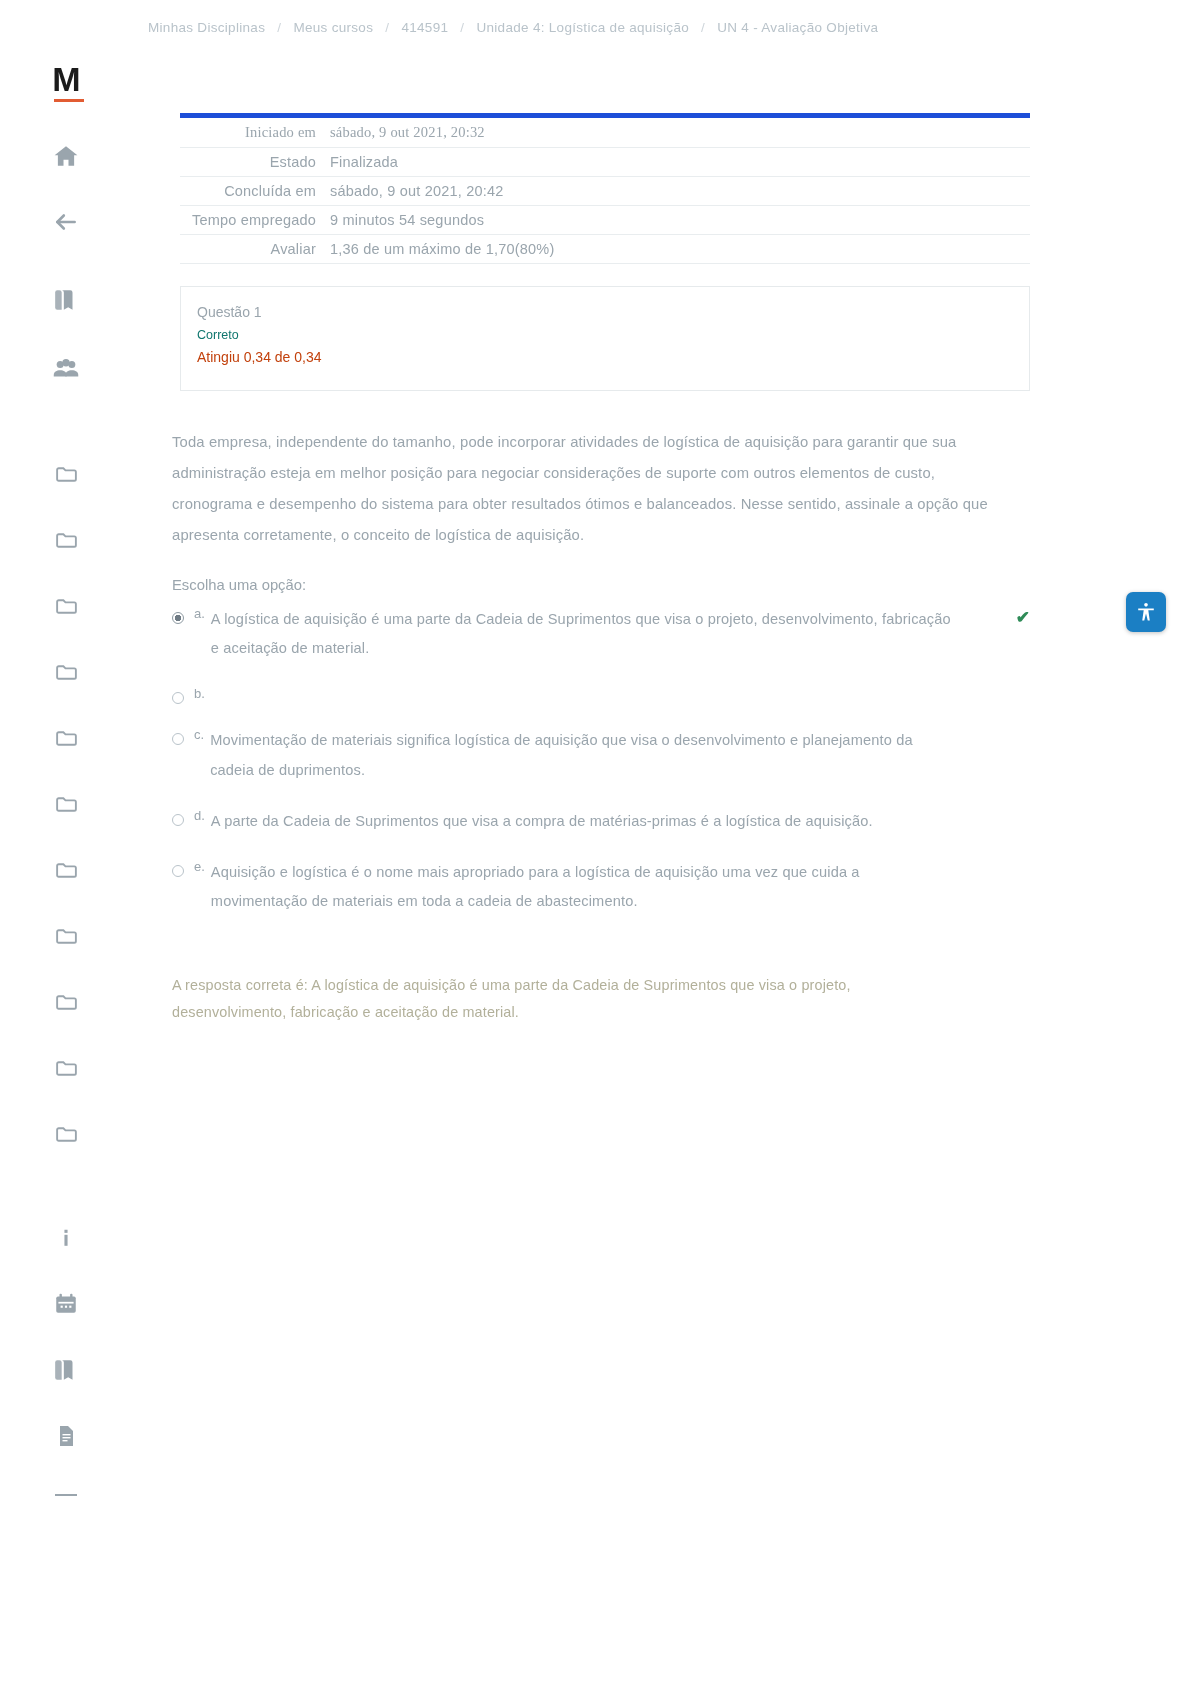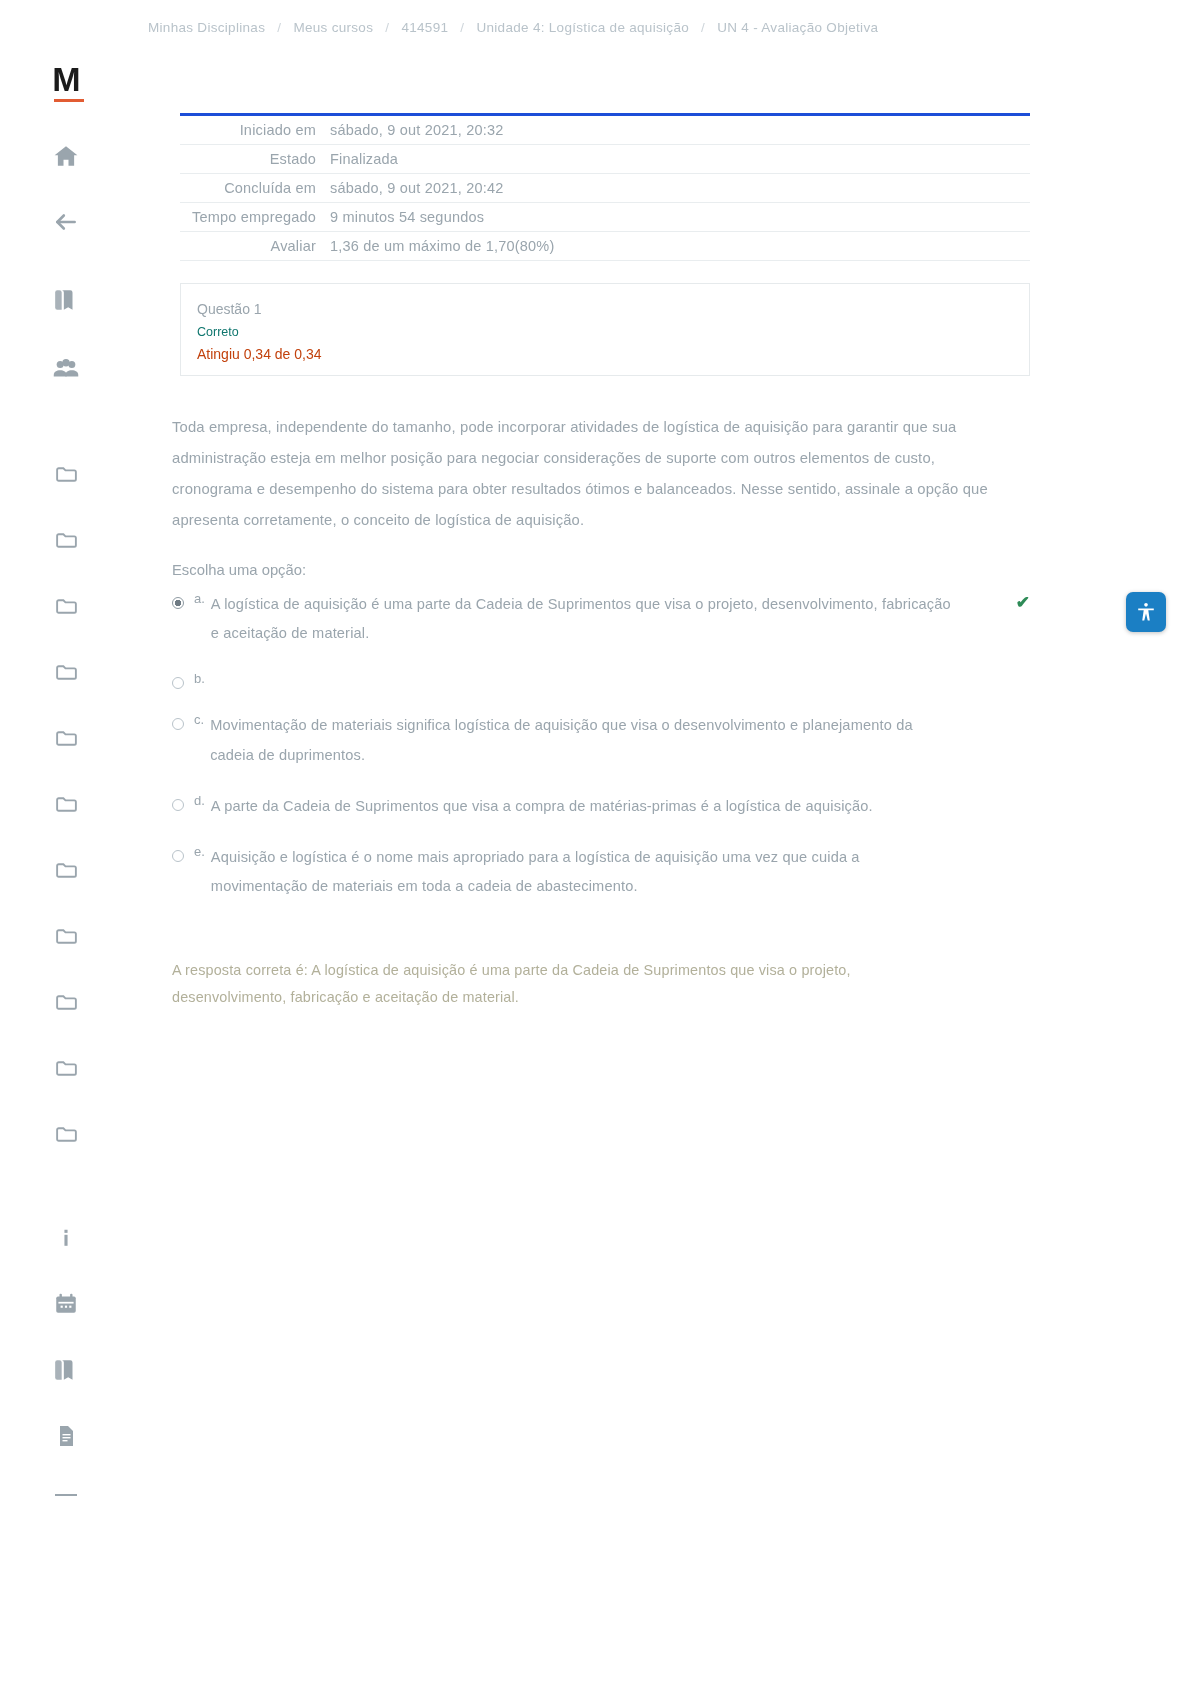--- a/index.html
+++ b/index.html
@@ -89,21 +89,21 @@
 
   
   .summary {
     margin-top: 78px;
     margin-left: 32px;
     width: 850px;
     border-collapse: collapse;
     font-size: 14.5px;
   }
   .summary tr { border-bottom: 1px solid #e9edef; }
-  .summary tr:first-child { border-top: 3px solid #1d4ed8; }
+  .summary tr:first-child { border-top: 5px solid #1d4ed8; font-family: Liberation Serif, serif; }
   .summary th {
     text-align: right;
     font-weight: 400;
     color: #9aa5ad;
     padding: 6px 14px 6px 0;
     width: 150px;
     vertical-align: top;
     letter-spacing: .2px;
   }
   .summary td {
@@ -112,21 +112,21 @@
     padding: 6px 0 6px 0;
     letter-spacing: .2px;
   }
 
   
   .qbox {
     margin-top: 22px;
     margin-left: 32px;
     width: 850px;
     border: 1px solid #e6eaec;
-    padding: 14px 16px 8px 16px;
+    padding: 14px 16px 20px 16px;
     line-height: 1.7;
   }
   .qbox .qnum { font-size: 14px; color: #9aa5ad; }
   .qbox .qstate { font-size: 12.5px; color: #0f766e; }
   .qbox .qmark { font-size: 14px; color: #c2410c; }
 
   .qbody {
     margin-top: 36px;
     margin-left: 24px;
     width: 820px;

